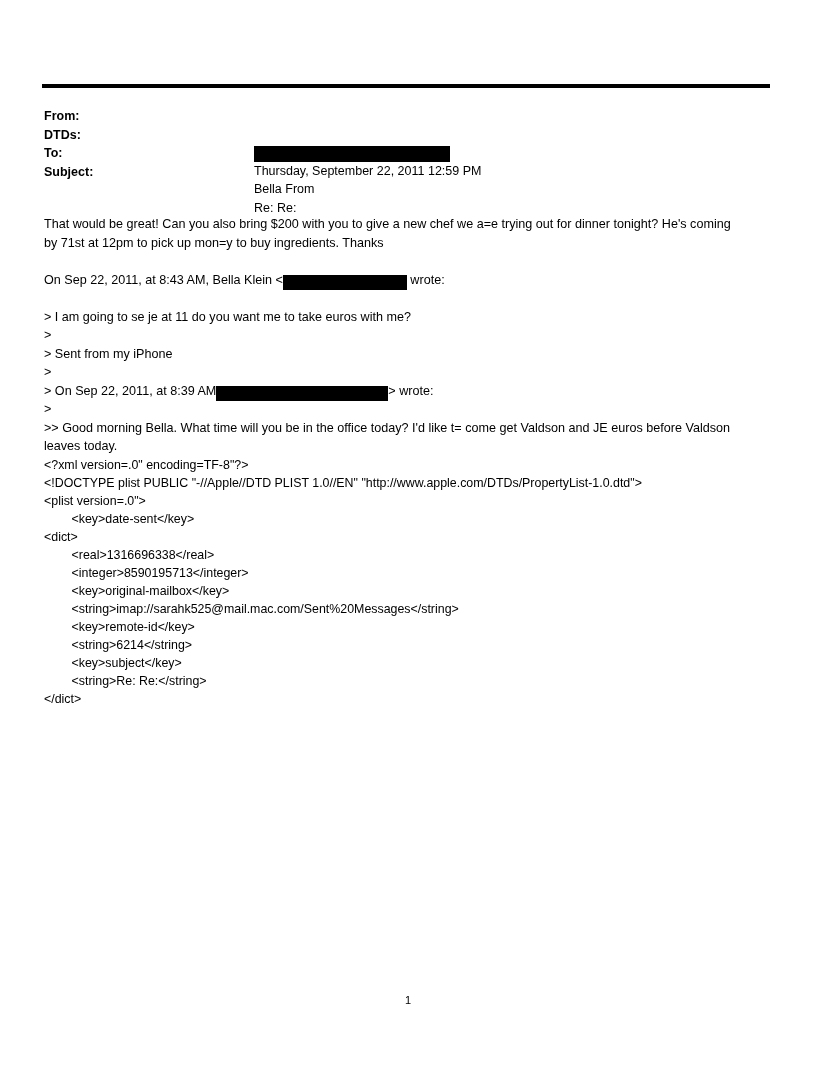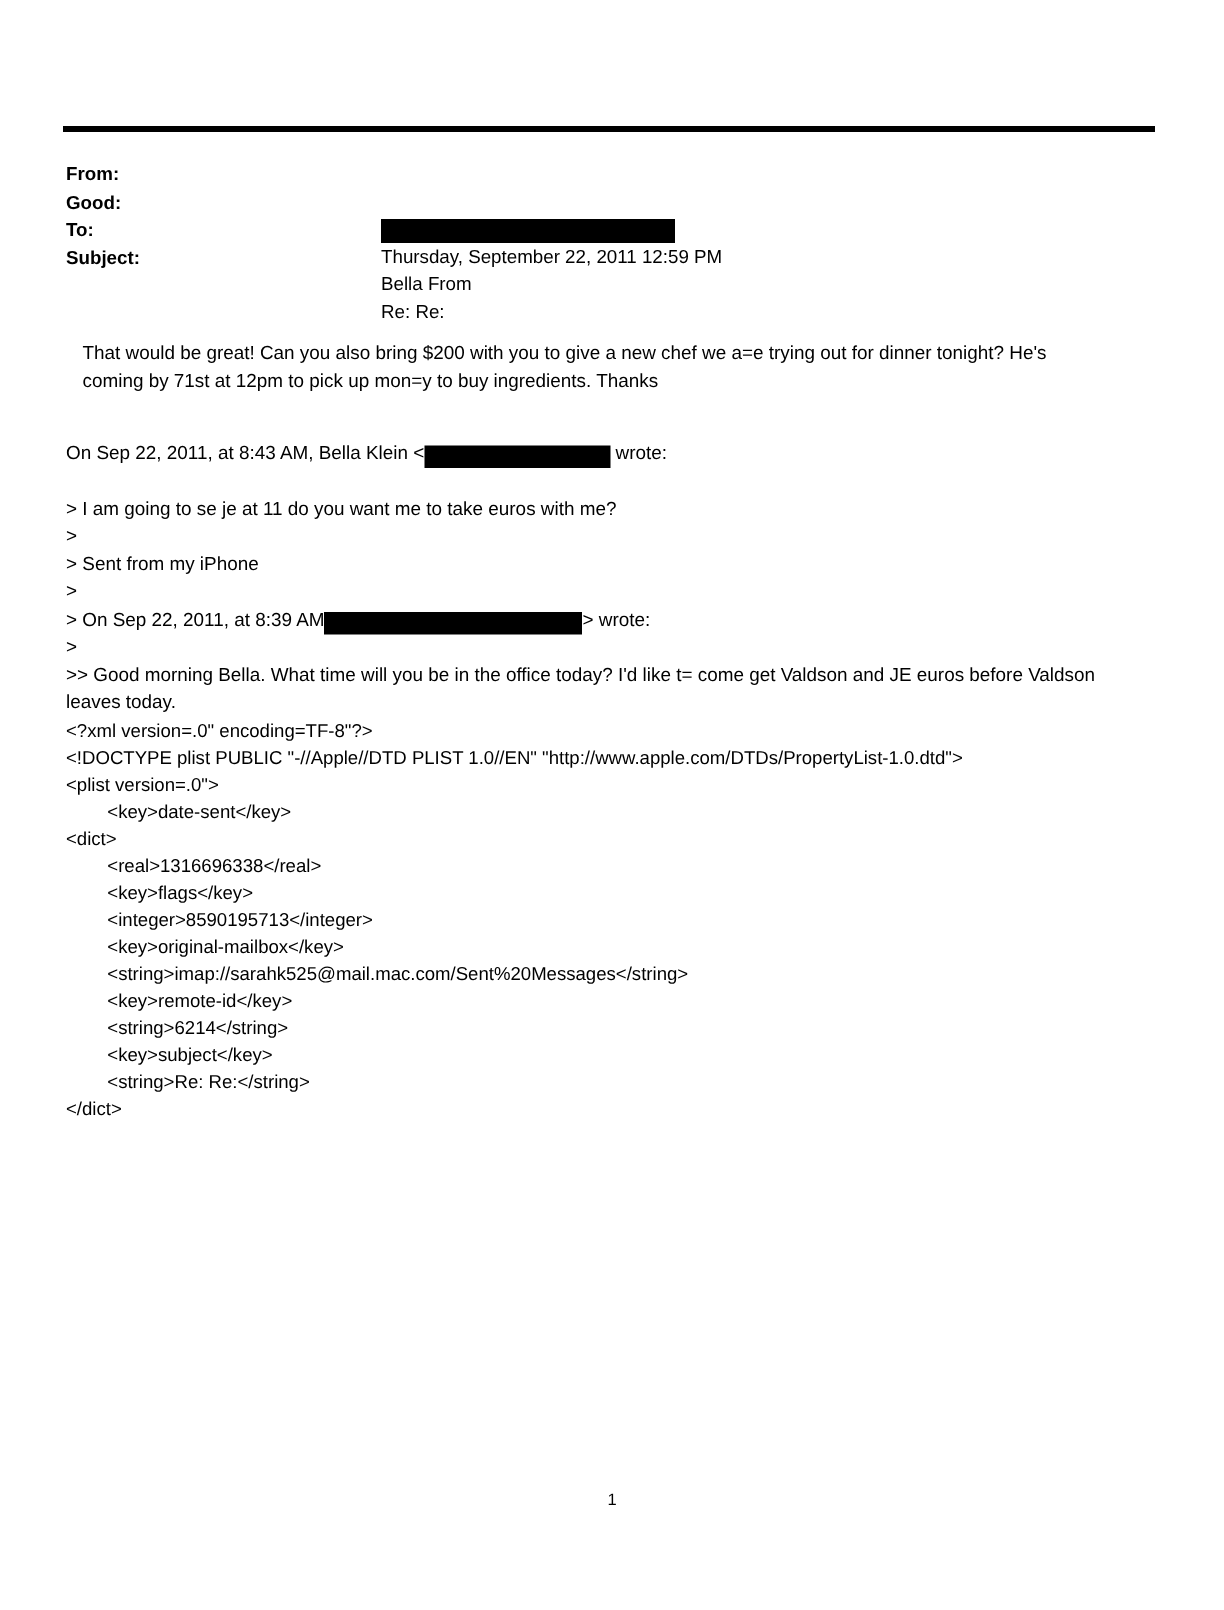--- a/index.html
+++ b/index.html
@@ -65,21 +65,21 @@
   }
   .body-text {
     position: absolute;
     left: 44px;
     top: 215px;
     width: 700px;
     font-size: 12.6px;
     line-height: 18.5px;
   }
   .para {
-    margin: 11px;
+    margin: 0;
   }
   .spacer-line {
     height: 18.5px;
   }
   .mono-ish {
     font-family: "Liberation Sans", sans-serif;
     font-size: 12.4px;
     line-height: 18px;
   }
   .plist-block {
@@ -129,21 +129,21 @@
   <div class="headers">
 
     <div class="hrow">
       <div class="hlabel">From:</div>
       <div class="hvalue">
         <span class="redact redact-from"></span>
       </div>
     </div>
 
     <div class="hrow">
-      <div class="hlabel">Good:</div>
+      <div class="hlabel">DTDs:</div>
       <div class="hvalue">Thursday, September 22, 2011 12:59 PM</div>
     </div>
 
     <div class="hrow">
       <div class="hlabel">To:</div>
       <div class="hvalue">Bella From</div>
     </div>
 
     <div class="hrow">
       <div class="hlabel">Subject:</div>
@@ -176,21 +176,20 @@
     <div>&gt;</div>
     <div>&gt;&gt; Good morning Bella. What time will you be in the office today? I'd like t= come get Valdson and JE euros before Valdson leaves today.</div>
 
     <div class="plist-block mono-ish">
       <div class="plist-line">&lt;?xml version=.0" encoding=TF-8"?&gt;</div>
       <div class="plist-line">&lt;!DOCTYPE plist PUBLIC "-//Apple//DTD PLIST 1.0//EN" "http://www.apple.com/DTDs/PropertyList-1.0.dtd"&gt;</div>
       <div class="plist-line">&lt;plist version=.0"&gt;</div>
       <div class="plist-line">        &lt;key&gt;date-sent&lt;/key&gt;</div>
       <div class="plist-line">&lt;dict&gt;</div>
       <div class="plist-line">        &lt;real&gt;1316696338&lt;/real&gt;</div>
-      <div class="plist-line">        &lt;key&gt;flags&lt;/key&gt;</div>
       <div class="plist-line">        &lt;integer&gt;8590195713&lt;/integer&gt;</div>
       <div class="plist-line">        &lt;key&gt;original-mailbox&lt;/key&gt;</div>
       <div class="plist-line">        &lt;string&gt;imap://sarahk525@mail.mac.com/Sent%20Messages&lt;/string&gt;</div>
       <div class="plist-line">        &lt;key&gt;remote-id&lt;/key&gt;</div>
       <div class="plist-line">        &lt;string&gt;6214&lt;/string&gt;</div>
       <div class="plist-line">        &lt;key&gt;subject&lt;/key&gt;</div>
       <div class="plist-line">        &lt;string&gt;Re: Re:&lt;/string&gt;</div>
       <div class="plist-line">&lt;/dict&gt;</div>
     </div>
 

